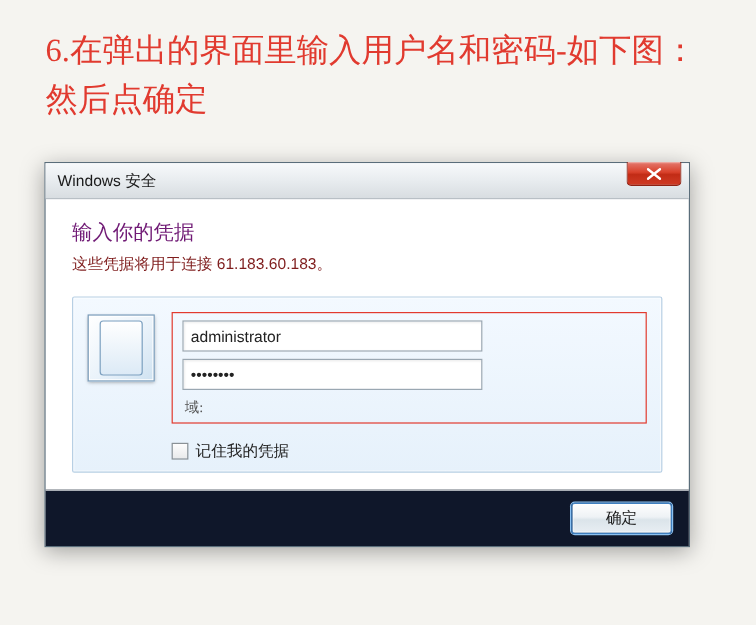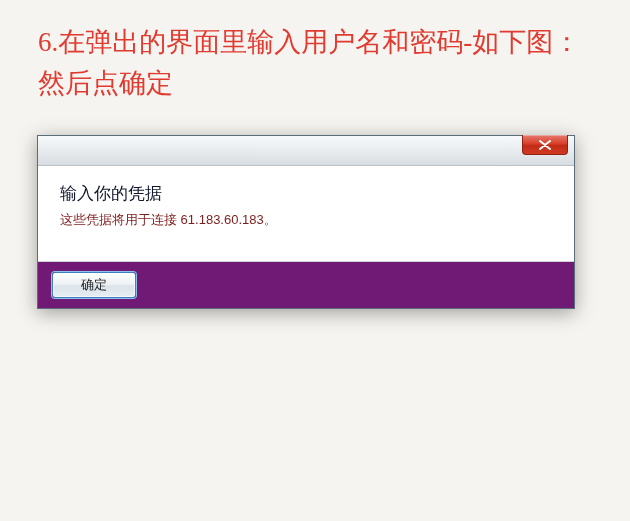--- a/index.html
+++ b/index.html
@@ -58,21 +58,21 @@
     display: flex;
     align-items: center;
     justify-content: center;
     box-shadow: inset 0 1px 0 rgba(255,255,255,0.35);
   }
   .close-btn svg { display:block; }
   .body-area {
     padding: 16px 22px 14px 22px;
   }
   .cred-title {
-    color: #0f172a;
+    color: #701a75;
     font-size: 17px;
     font-family: "Microsoft YaHei", sans-serif;
     margin-bottom: 6px;
   }
   .cred-sub {
     font-size: 13px;
     color: #7f1d1d;
     font-family: "Microsoft YaHei", sans-serif;
     margin-bottom: 18px;
   }
@@ -140,24 +140,24 @@
     font-family: "Microsoft YaHei", sans-serif;
   }
   .cb {
     width: 14px; height: 14px;
     border: 1px solid #8a9196;
     background: linear-gradient(to bottom, #fdfdfd, #e9eaeb);
     margin-right: 6px;
   }
   .footer {
     border-top: 1px solid #d0d4d7;
-    background: #701a75;
+    background: #0f172a;
     padding: 10px 14px;
     display: flex;
-    justify-content: flex-start;
+    justify-content: flex-end;
     gap: 8px;
   }
   .btn {
     min-width: 84px;
     height: 26px;
     border: 1px solid #7d94a7;
     border-radius: 3px;
     background: linear-gradient(to bottom, #fefefe 0%, #eef2f5 45%, #dbe4ea 55%, #e8eef3 100%);
     font-size: 13px;
     font-family: "Microsoft YaHei", sans-serif;
@@ -172,29 +172,46 @@
     box-shadow: 0 0 0 1px #8cc1f0, inset 0 0 0 1px rgba(255,255,255,0.6);
   }
 </style>
 </head>
 <body>
 
 <div class="instruction">6.在弹出的界面里输入用户名和密码-如下图：然后点确定</div>
 
 <div class="dialog">
   <div class="titlebar">
+    <span class="titlebar-title">Windows 安全</span>
     <div class="close-btn">
       <svg width="12" height="10" viewBox="0 0 12 10">
         <path d="M1 1 L11 9 M11 1 L1 9" stroke="#fff" stroke-width="2" stroke-linecap="round"></path>
       </svg>
     </div>
   </div>
 
   <div class="body-area">
     <div class="cred-title">输入你的凭据</div>
     <div class="cred-sub">这些凭据将用于连接 61.183.60.183。</div>
 
+    <div class="cred-panel">
+      <div class="cred-row">
+        <div class="avatar">
+          <div class="inner"></div>
+        </div>
+        <div class="fields-wrap">
+          <input class="tf" type="text" value="administrator" style="">
+          <input class="tf" type="text" value="••••••••" style="">
+          <div class="domain-label">域:</div>
+        </div>
+      </div>
+      <div class="remember-row">
+        <div class="cb"></div>
+        <span>记住我的凭据</span>
+      </div>
+    </div>
   </div>
 
   <div class="footer">
     <div class="btn primary">确定</div>
   </div>
 </div>
 
 </body></html>

